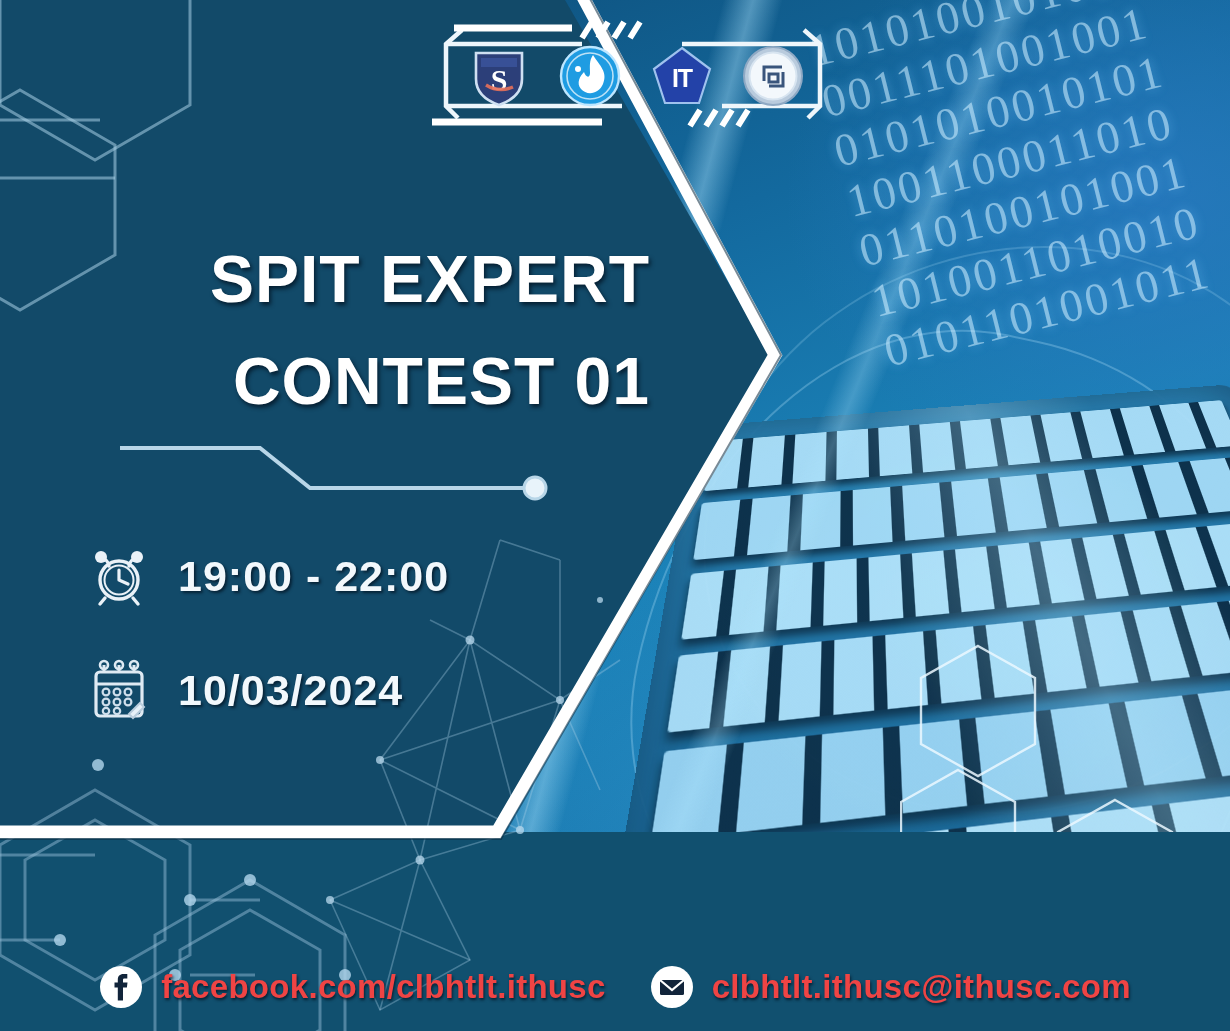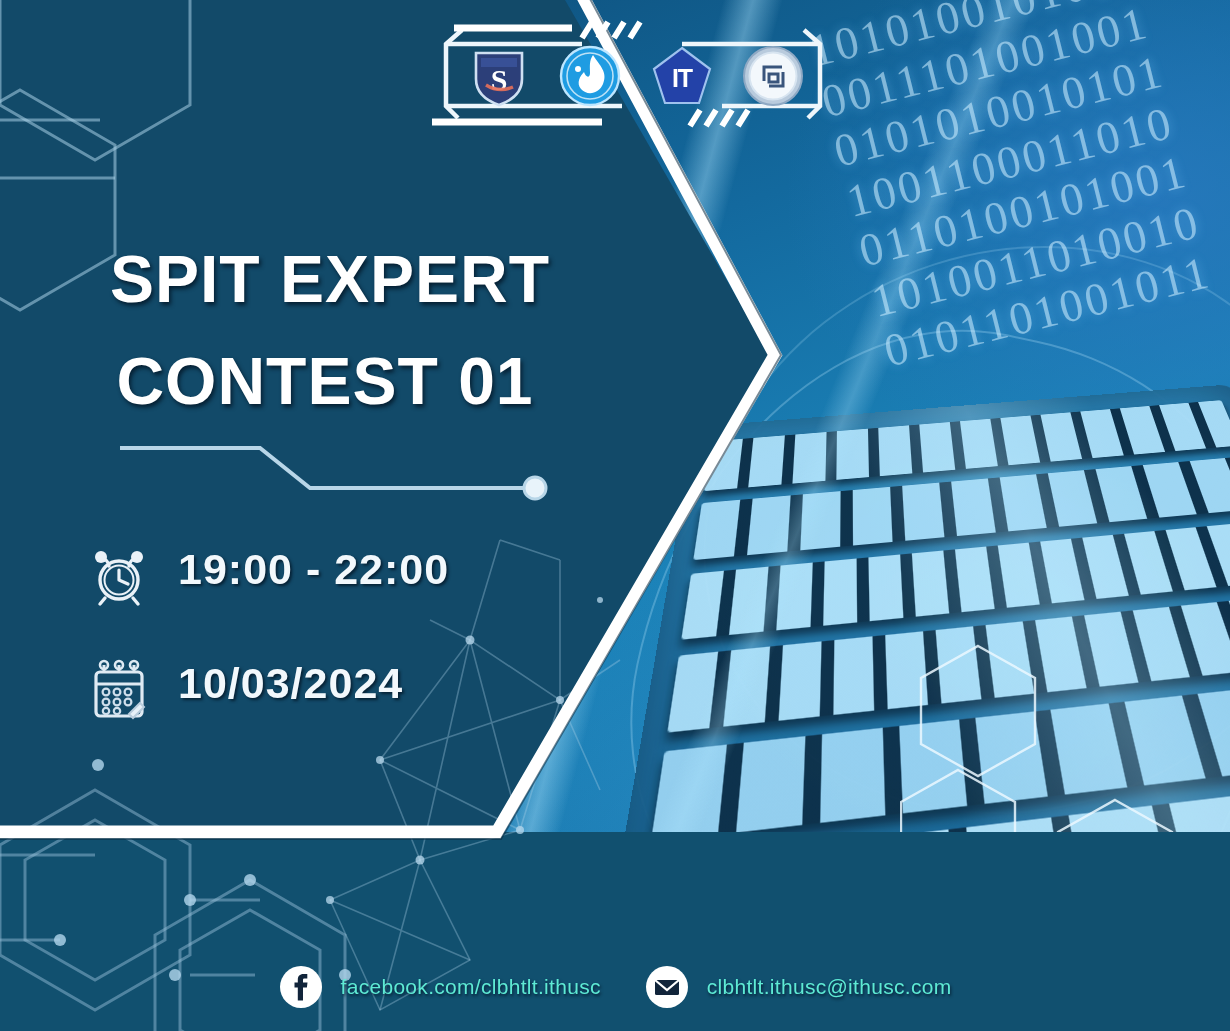--- a/index.html
+++ b/index.html
@@ -123,49 +123,49 @@
   .logo-frame{ position:absolute; inset:0; }
   .logos{
     position:absolute; left:36px; top:24px; right:26px; height:76px;
     display:flex; align-items:center; justify-content:space-between;
   }
   .logo{ width:62px; height:62px; position:relative; }
 
   
   .title{
     position:absolute; left:0; top:228px; width:650px;
-    text-align:center; color:#fff;
+    text-align:right; color:#fff;
     font-weight:bold; font-size:66px; line-height:1.55;
     letter-spacing:1px;
     text-shadow:2px 3px 4px rgba(4,24,40,.85);
   }
   .title .l1{ display:block; padding-left:10px; }
   .title .l2{ display:block; }
 
   
   .circuit-line{ position:absolute; left:120px; top:440px; width:460px; height:70px; pointer-events:none; }
 
   
   .info{ position:absolute; left:88px; top:545px; width:440px; }
-  .info-row{ display:flex; align-items:flex-start; gap:28px; margin-bottom:52px; }
+  .info-row{ display:flex; align-items:center; gap:28px; margin-bottom:52px; }
   .info-icon{ width:62px; height:62px; flex:0 0 62px; }
   .info-text{
     color:#f2f8fc; font-weight:bold; font-size:43px; letter-spacing:1px;
     text-shadow:2px 2px 3px rgba(4,24,40,.8);
   }
 
   
   .footer{
     position:absolute; left:0; bottom:22px; width:1230px;
     display:flex; align-items:center; justify-content:center; gap:44px;
   }
   .contact{ display:flex; align-items:center; gap:18px; }
   .contact-icon{ width:44px; height:44px; flex:0 0 44px; }
   .contact-text{
-    color:#5eead4; font-weight:normal; font-size:21px; letter-spacing:.3px;
+    color:#ef4444; font-weight:bold; font-size:33px; letter-spacing:.3px;
     text-shadow:1px 2px 3px rgba(4,24,40,.85);
   }
 </style>
 </head>
 <body>
 
 <div class="poster">
 
   <div class="photo-layer">
 

